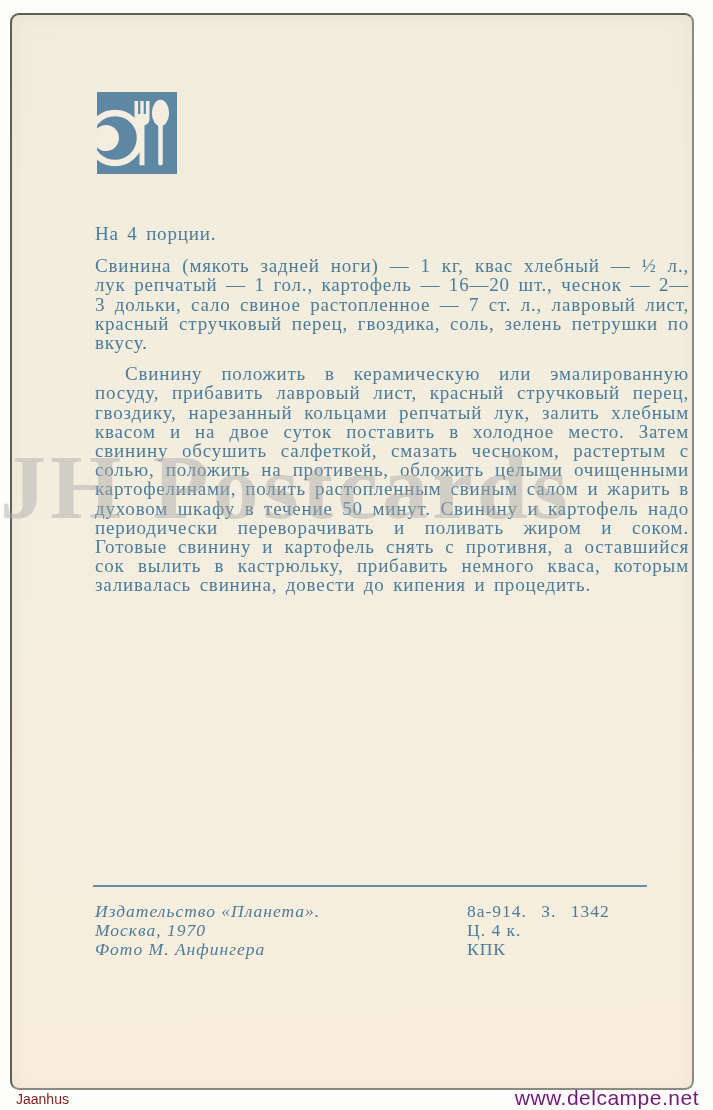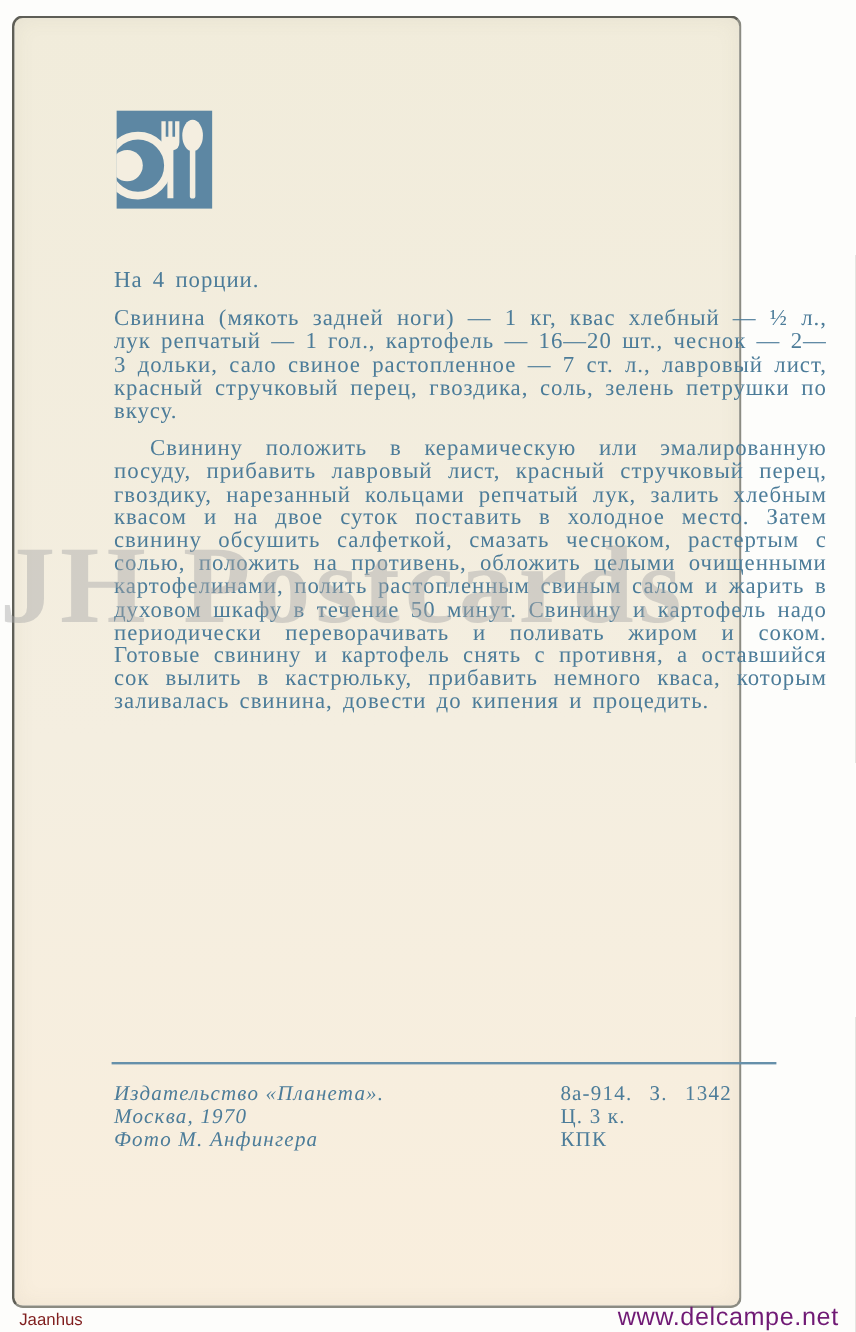--- a/index.html
+++ b/index.html
@@ -6,21 +6,21 @@
   #page{
     position:relative;
     width:713px;height:1110px;
     background:#fdfdfb;
     overflow:hidden;
     font-family:"Liberation Serif", serif;
   }
   
   .card{
     position:absolute;left:10px;top:13px;
-    width:608px;height:1077px;
+    width:684px;height:1077px;
     box-sizing:border-box;
     border:2px solid #5e5e56;
     border-right-color:#8b8b82;
     border-bottom-color:#8b8b82;
     border-radius:9px;
     background:linear-gradient(178deg,#f1ecdb 0%,#f4eee0 55%,#f9eedd 100%);
     box-shadow:inset 0 0 18px rgba(120,110,90,0.08);
   }
   .logo{
     position:absolute;left:85px;top:77px;
@@ -110,21 +110,21 @@
     <div class="rule"></div>
 
     <div class="colophon-left">
       <div>Издательство «Планета».</div>
       <div>Москва, 1970</div>
       <div>Фото М. Анфингера</div>
     </div>
 
     <div class="colophon-right">
       <div class="code">8а-914. З. 1342</div>
-      <div>Ц. 3 к.</div>
+      <div>Ц. 4 к.</div>
       <div>КПК</div>
     </div>
 
   </div>
 
   <div class="watermark">JH Postcards</div>
 
   <a class="seller" href="#">Jaanhus</a>
   <a class="site-link" href="#">www.delcampe.net</a>
 

